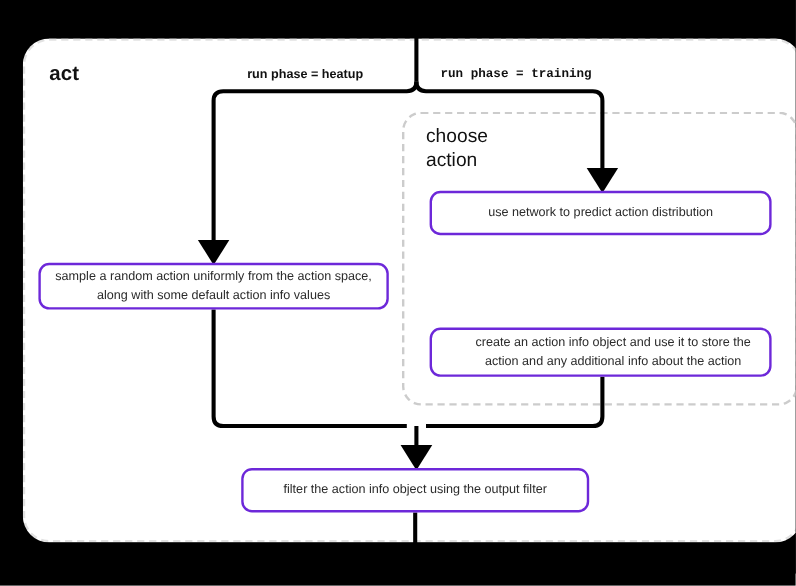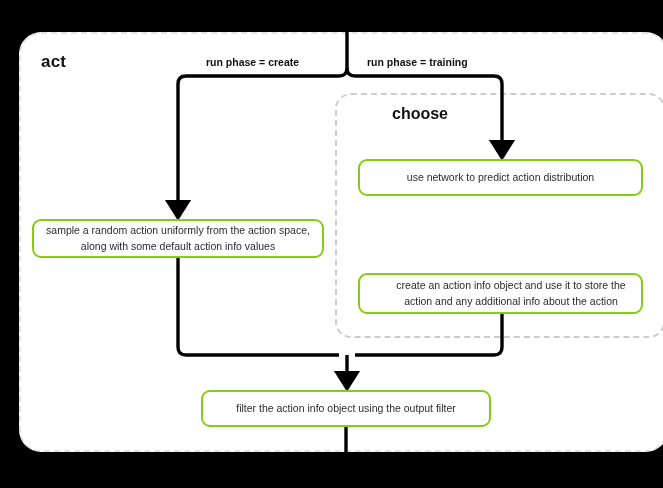--- a/index.html
+++ b/index.html
@@ -48,30 +48,29 @@
     border-radius: 16px;
     box-sizing: border-box;
     background: transparent;
   }
   #choose-action-title {
     position: absolute;
     left: 342px;
     top: 104px;
     width: 130px;
     font-size: 16px;
-    font-weight: bold;
+    font-weight: normal;
     color: #111111;
     line-height: 1.25;
-    text-align: center;
   }
   
   .gbox {
     position: absolute;
     background: #ffffff;
-    border: 2px solid #84cc16;
+    border: 2px solid #6d28d9;
     border-radius: 9px;
     box-sizing: border-box;
     display: flex;
     align-items: center;
     justify-content: center;
     text-align: center;
     font-size: 10.5px;
     color: #2b2b2b;
     line-height: 1.45;
     padding: 3px 9px;
@@ -84,21 +83,21 @@
 
   
   .edge-label {
     position: absolute;
     font-size: 10.5px;
     font-weight: bold;
     color: #111111;
     white-space: nowrap;
   }
   #label-heatup   { left: 193px; top: 56px; }
-  #label-training { left: 354px; top: 56px; }
+  #label-training { left: 354px; top: 56px; font-family: Liberation Mono, monospace; }
 
   
   #edges {
     position: absolute;
     left: 0;
     top: 0;
     width: 663px;
     height: 488px;
     pointer-events: none;
   }
@@ -109,20 +108,21 @@
 <div id="canvas">
 
   <div id="act-container"></div>
 
   <div id="act-title">act</div>
 
   <div id="choose-action-group"></div>
 
   <div id="choose-action-title">
     <div>choose</div>
+    <div>action</div>
   </div>
 
   <svg id="edges" viewBox="0 0 663 488">
     <defs>
       <marker id="arrowhead" markerWidth="9" markerHeight="9" refX="3.6" refY="4.5" orient="auto" markerUnits="strokeWidth">
         <path d="M0,0.6 L0,8.4 L6.2,4.5 z" fill="#000000"></path>
       </marker>
     </defs>
 
     <path d="M334,30 L334,68" fill="none" stroke="#000000" stroke-width="3.4" stroke-linecap="butt"></path>
@@ -133,21 +133,21 @@
 
     <path d="M165,258 L165,347 Q165,355 173,355 L326,355" fill="none" stroke="#000000" stroke-width="3.4" stroke-linecap="butt"></path>
 
     <path d="M489,314 L489,347 Q489,355 481,355 L342,355" fill="none" stroke="#000000" stroke-width="3.4" stroke-linecap="butt"></path>
 
     <path d="M334,355 L334,383" fill="none" stroke="#000000" stroke-width="3.4" stroke-linecap="butt" marker-end="url(#arrowhead)"></path>
 
     <path d="M333,427 L333,488" fill="none" stroke="#000000" stroke-width="3.4" stroke-linecap="butt"></path>
   </svg>
 
-  <div class="edge-label" id="label-heatup">run phase = create</div>
+  <div class="edge-label" id="label-heatup">run phase = heatup</div>
   <div class="edge-label" id="label-training">run phase = training</div>
 
   <div class="gbox" id="box-sample">sample a random action uniformly from the action space, along with some default action info values</div>
   <div class="gbox" id="box-predict">use network to predict action distribution</div>
   <div class="gbox" id="box-infoobj">create an action info object and use it to store the action and any additional info about the action</div>
   <div class="gbox" id="box-filter">filter the action info object using the output filter</div>
 
 </div>
 
 </body></html>

